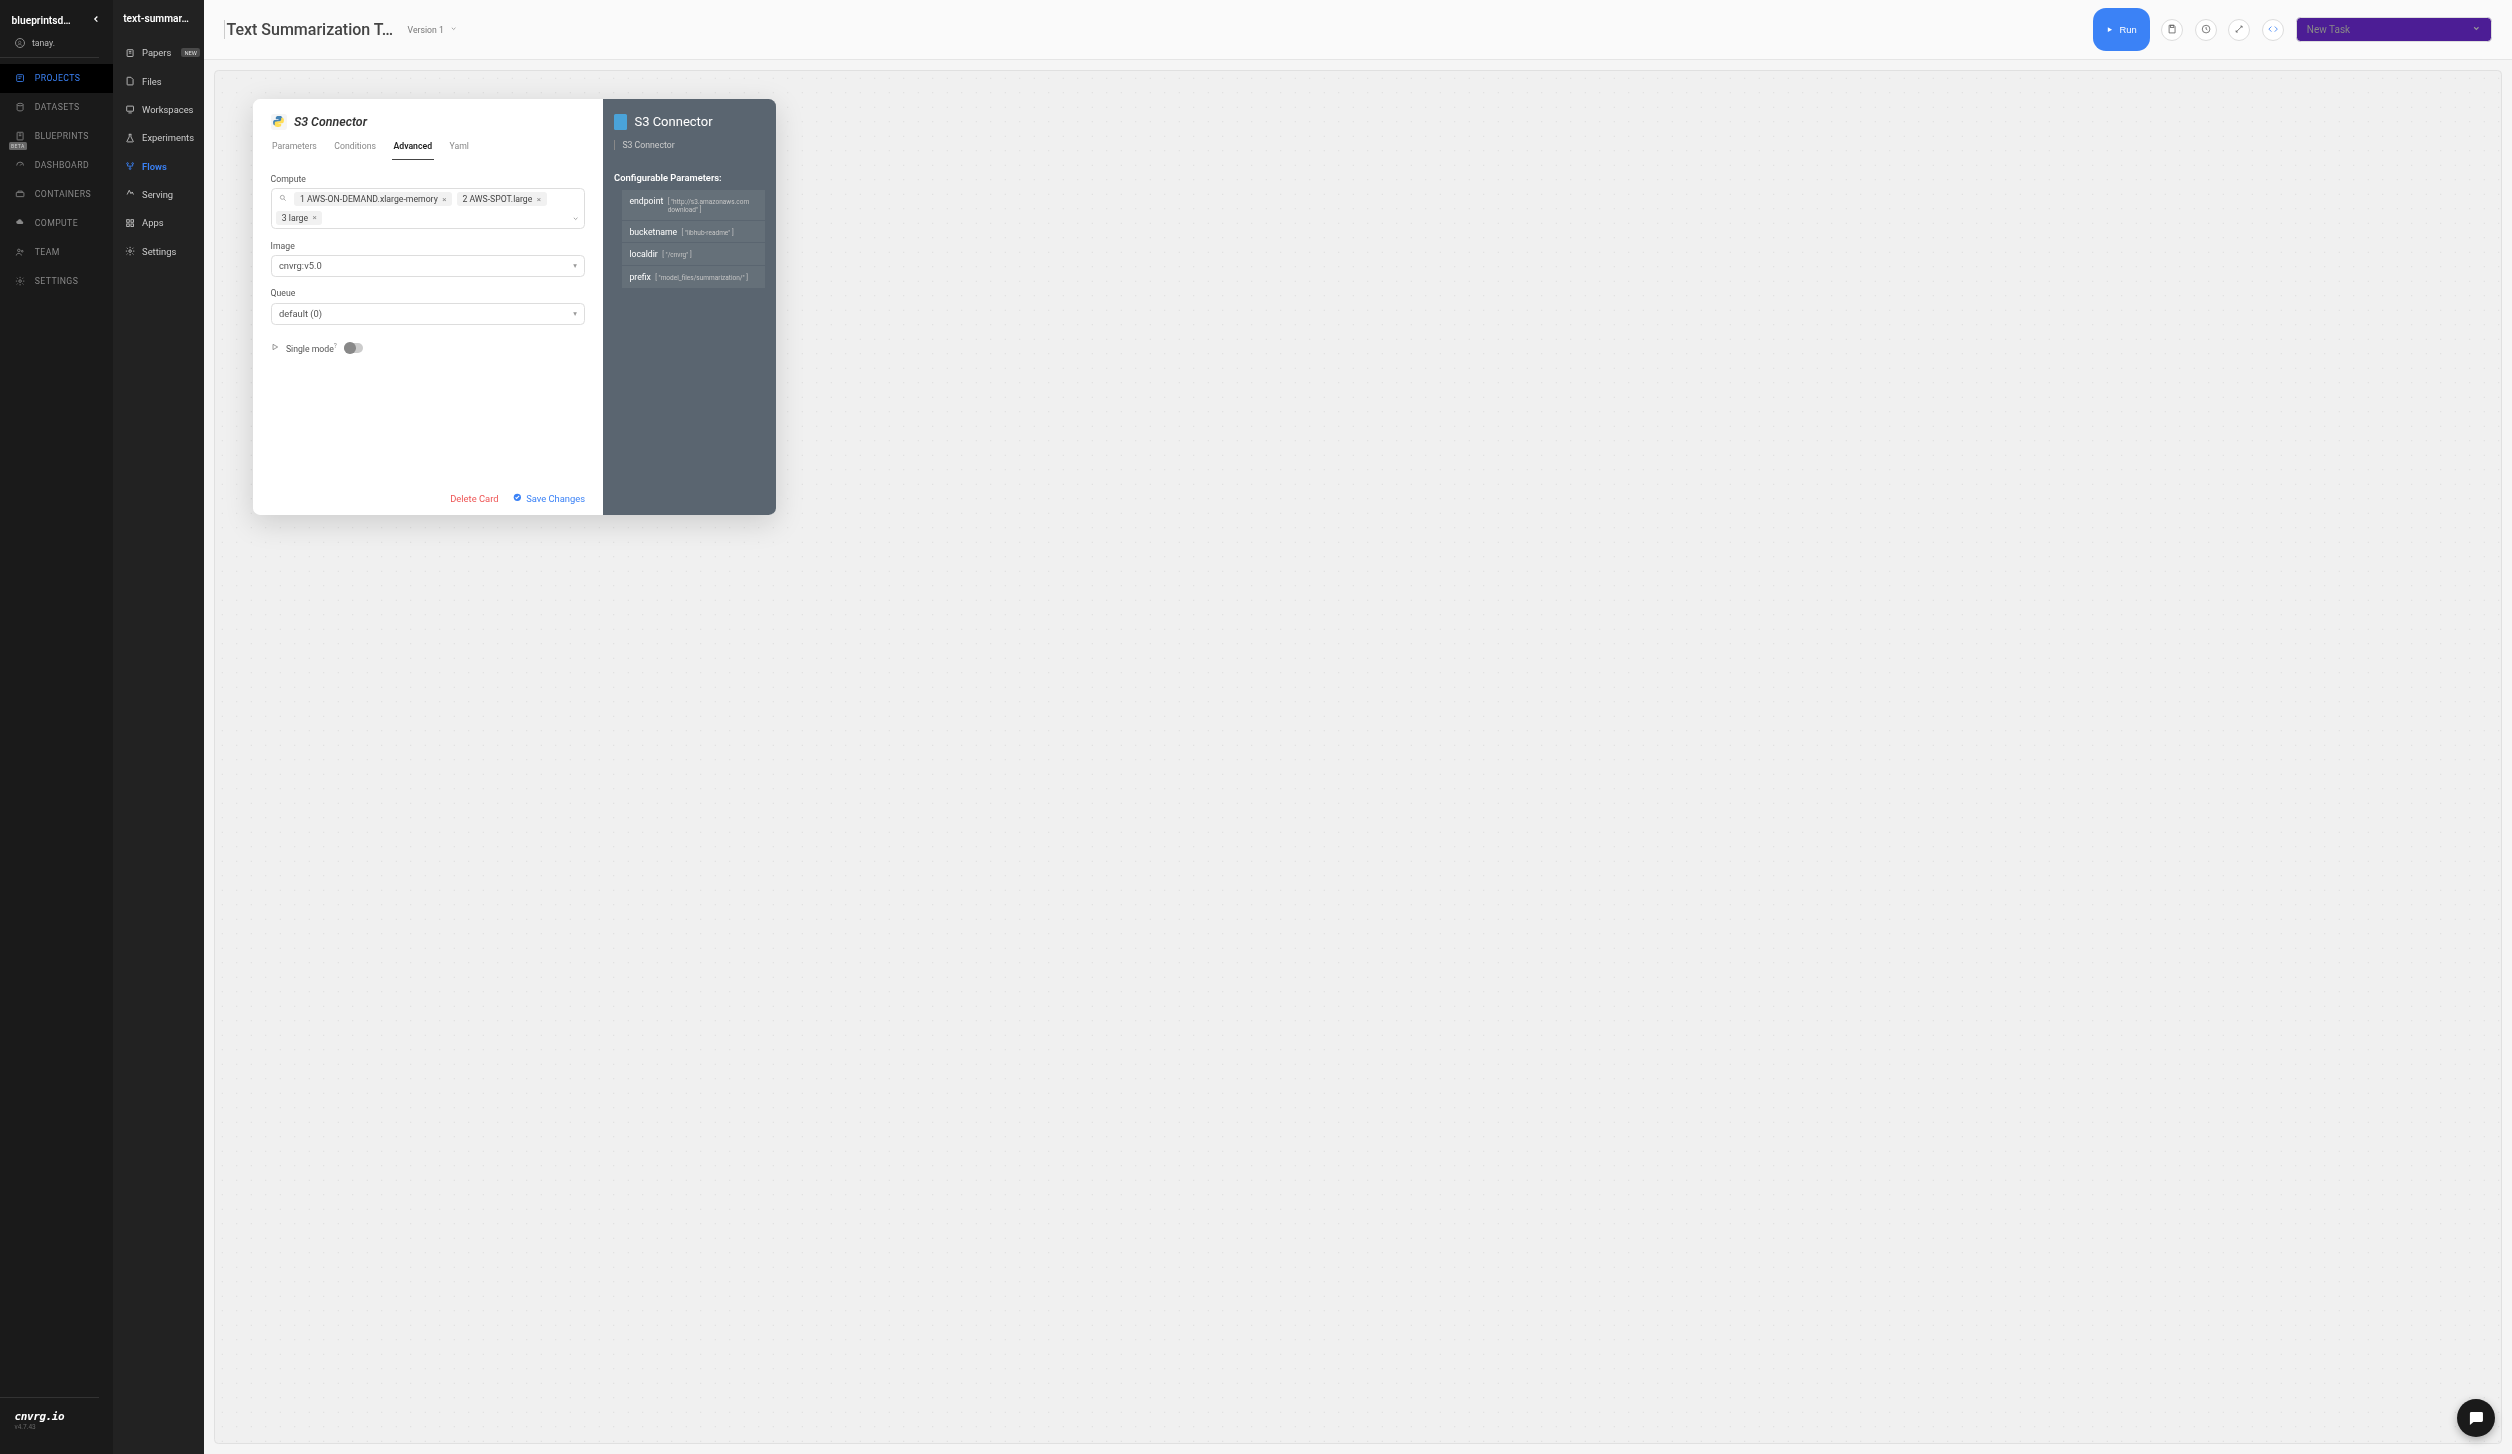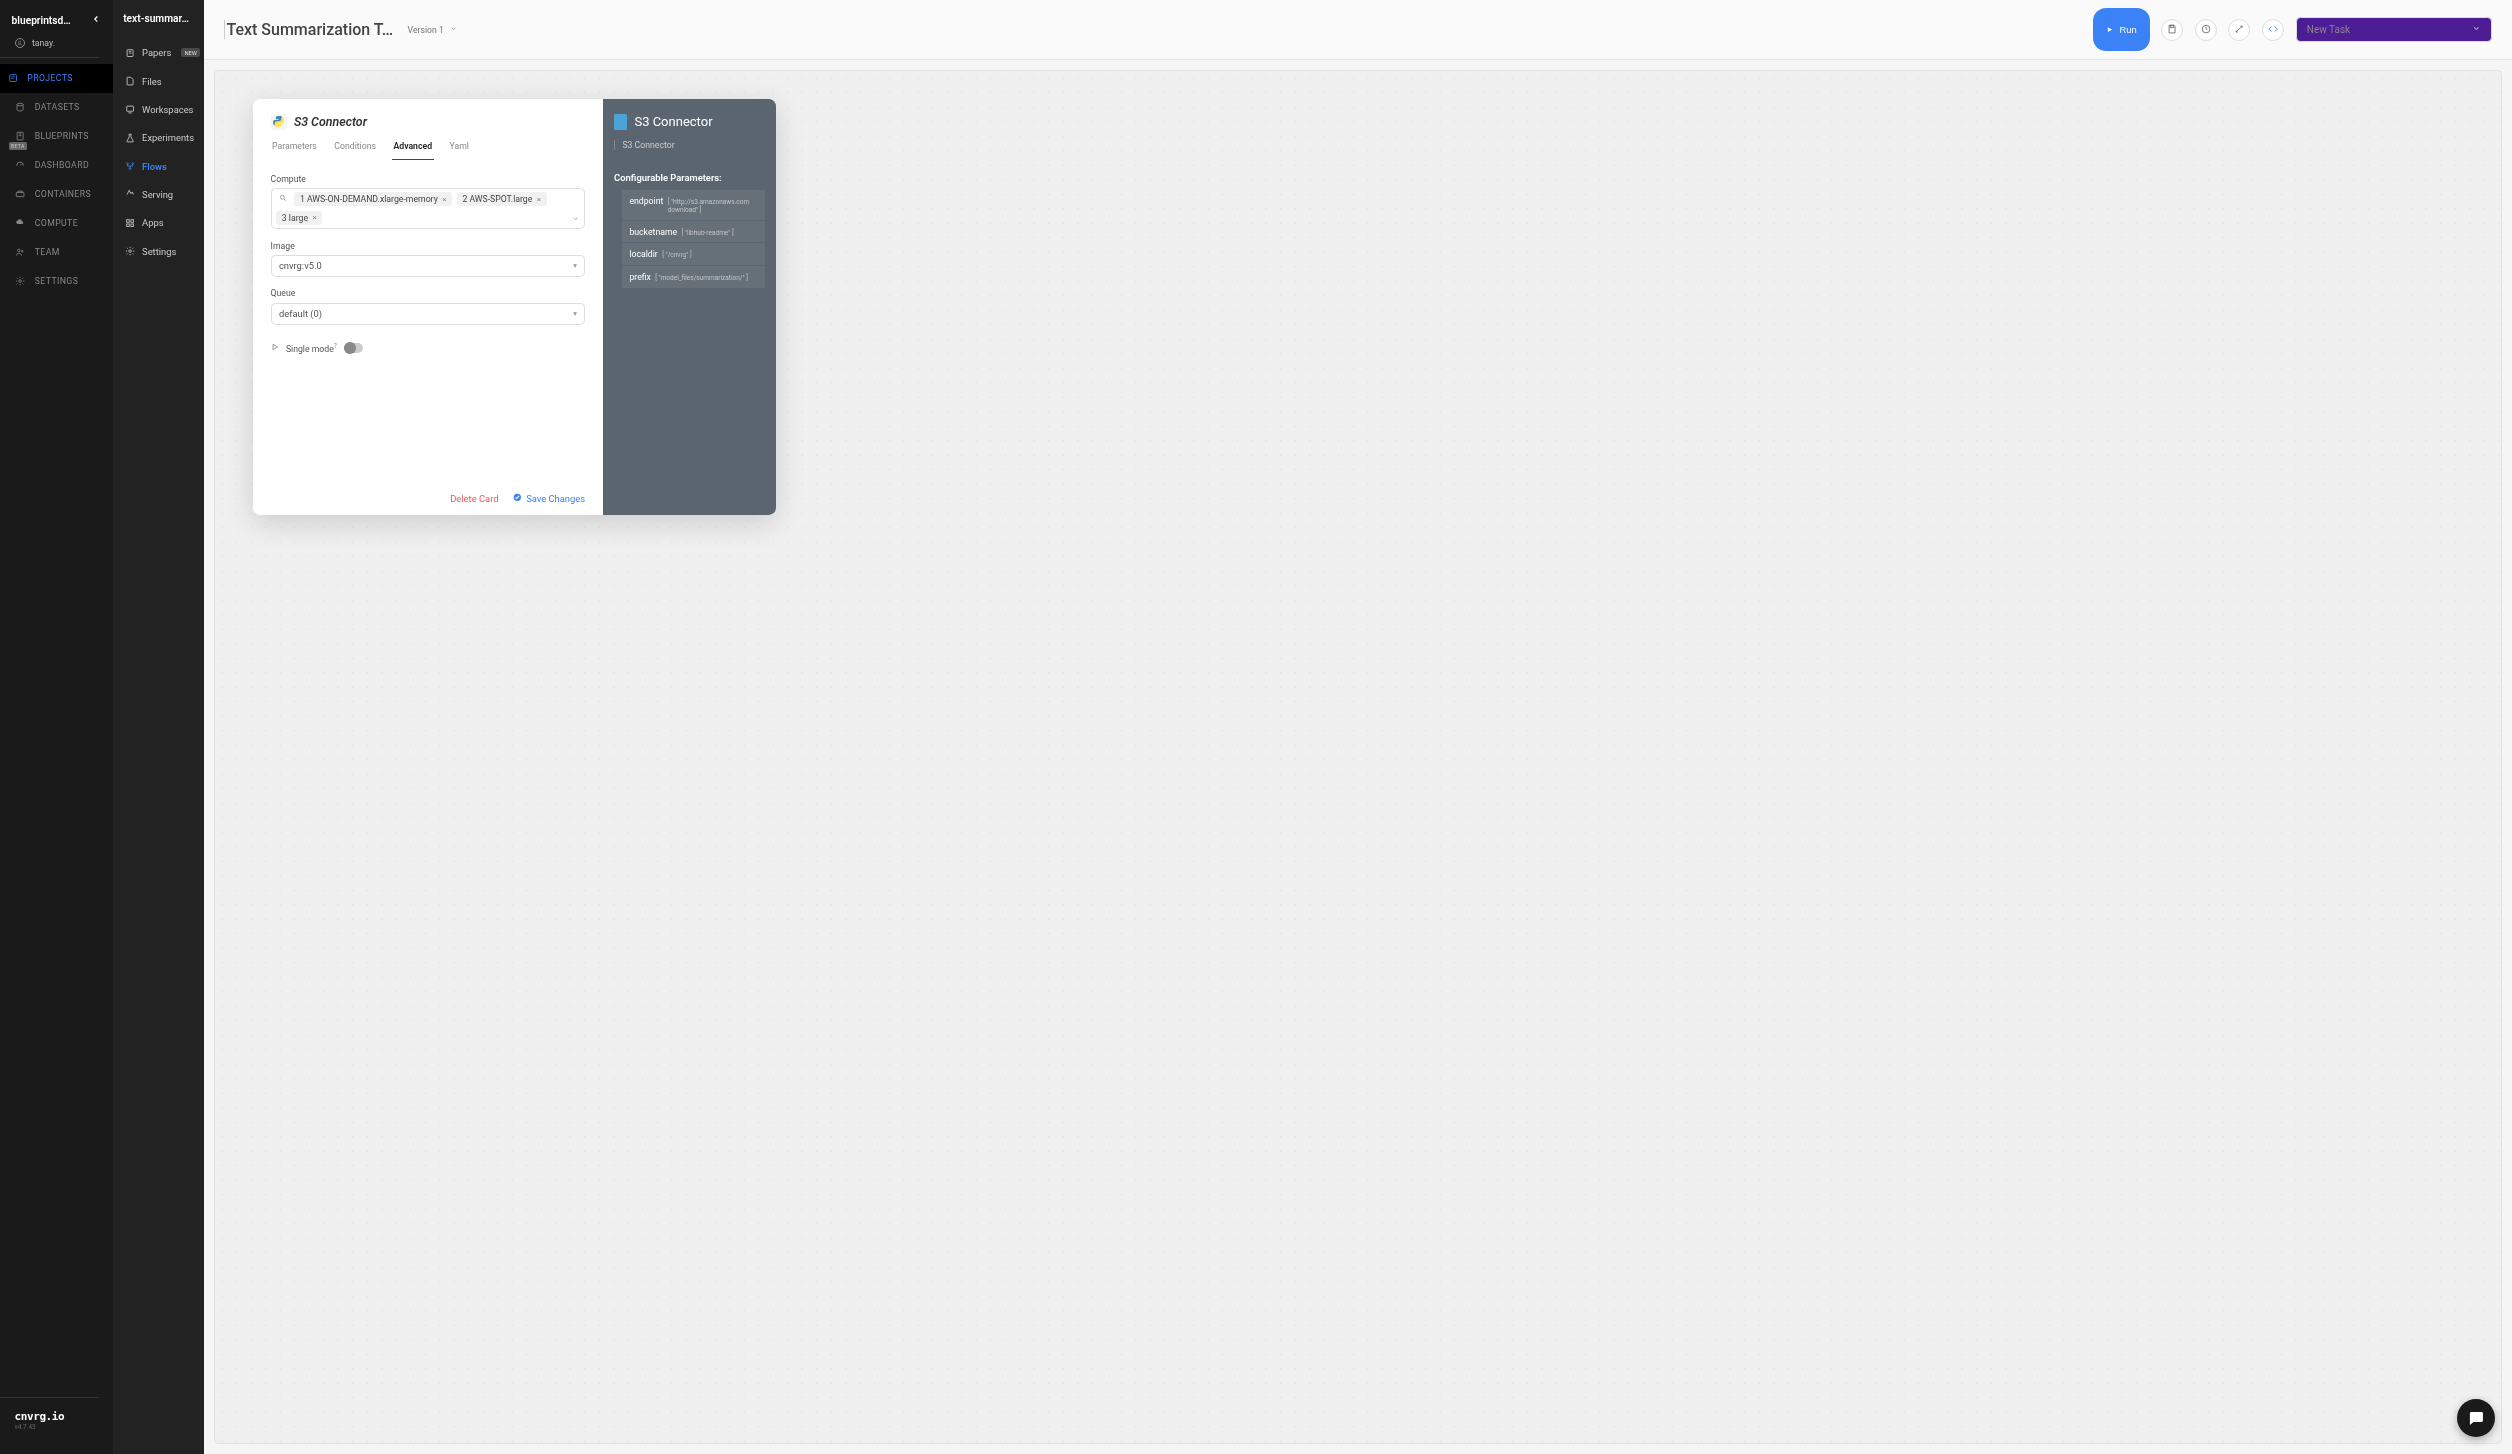--- a/index.html
+++ b/index.html
@@ -6,25 +6,25 @@
 body { font-family: -apple-system, BlinkMacSystemFont, 'Segoe UI', Roboto, sans-serif; background: #f0f0f0; overflow: hidden; height: 100vh; }
 .app { display: flex; height: 100vh; }
 
 
 .sidebar-primary { width: 113px; background: #1a1a1a; color: #aaa; display: flex; flex-direction: column; padding-top: 8.7px; }
 .org-row { display: flex; align-items: center; justify-content: space-between; padding: 5.8px 11.6px; color: #fff; font-weight: 600; font-size: 10.2px; }
 .user-row { display: flex; align-items: center; gap: 7.3px; padding: 5.8px 11.6px 8.7px 14.5px; font-size: 8.7px; color: #bbb; border-bottom: 0.7px solid #333; margin: 0 14.5px 5.8px 0; }
 .user-avatar { width: 10.2px; height: 10.2px; border-radius: 50%; border: 0.7px solid #888; display: flex; align-items: center; justify-content: center; font-size: 5.8px; }
 .nav-primary { display: flex; flex-direction: column; }
 .nav-item { display: flex; align-items: center; gap: 8.7px; padding: 8.7px 14.5px; font-size: 8.7px; letter-spacing: 0.4px; color: #888; cursor: pointer; position: relative; }
-.nav-item.active { background: #000; color: #3b82f6; padding-left: 7px; }
+.nav-item.active { background: #000; color: #3b82f6; }
 .nav-item .icon { width: 11.6px; height: 11.6px; display: flex; align-items: center; justify-content: center; }
 .beta-badge { position: absolute; left: 8.7px; top: 20.4px; background: #666; color: #ccc; font-size: 5.1px; padding: 0.7px 2.2px; border-radius: 1.5px; }
 .brand-footer { margin-top: auto; padding: 11.6px 14.5px; border-top: 0.7px solid #333; margin: auto 14.5px 11.6px 0; }
-.brand-footer .logo { color: #fff; font-family: monospace; font-weight: 600; font-size: 11px; letter-spacing: -0.4px; }
+.brand-footer .logo { color: #fff; font-family: monospace; font-weight: 600; font-size: 11px; letter-spacing: -0.4px; font-style: italic; }
 .brand-footer .ver { color: #666; font-size: 6.5px; }
 
 
 .sidebar-secondary { width: 91px; background: #222; color: #ccc; display: flex; flex-direction: column; padding-top: 13px; }
 .proj-title { color: #fff; font-weight: 600; font-size: 10.2px; padding: 0 10.2px 14.5px 10.2px; white-space: nowrap; overflow: hidden; text-overflow: ellipsis; }
 .nav-secondary { display: flex; flex-direction: column; }
 .nav2-item { display: flex; align-items: center; gap: 7.3px; padding: 8.7px 11.6px; font-size: 9.4px; color: #ccc; cursor: pointer; }
 .nav2-item.active { color: #3b82f6; font-weight: 600; }
 .nav2-item .icon { width: 10.2px; height: 10.2px; display: flex; align-items: center; justify-content: center; font-size: 8.7px; }
 .new-badge { background: #4a4a4a; color: #ddd; font-size: 5.8px; padding: 1.5px 2.9px; border-radius: 2.2px; margin-left: 2.9px; }

